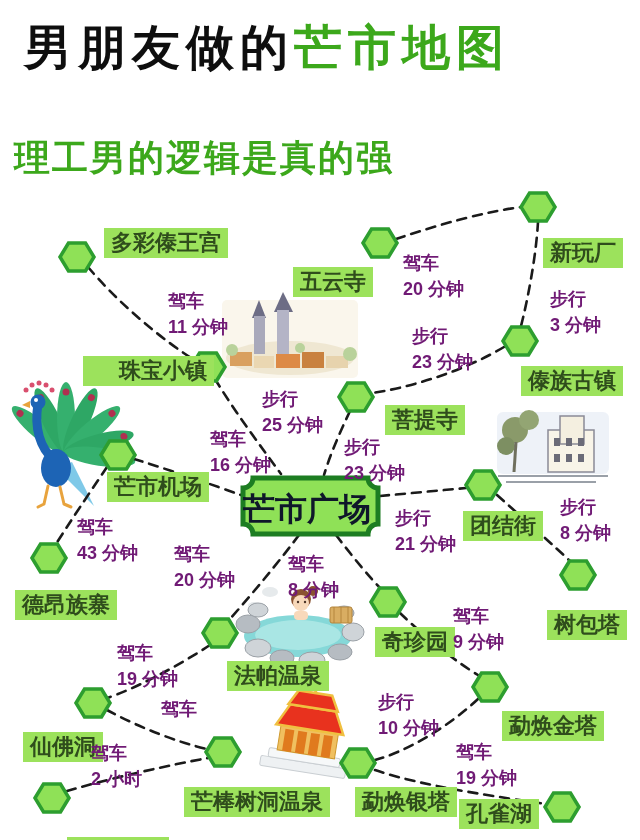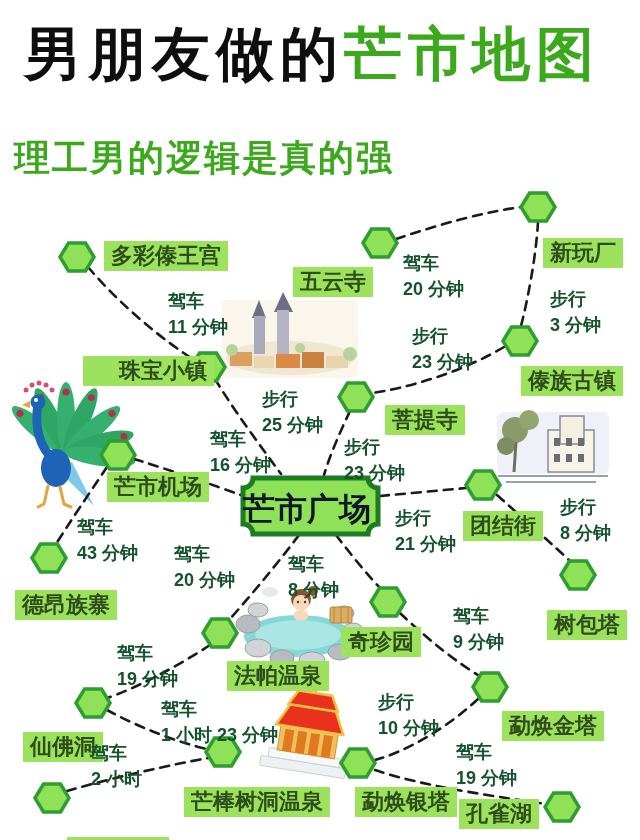--- a/index.html
+++ b/index.html
@@ -2,21 +2,21 @@
 <html><head>
 <meta charset="utf-8">
 <style>
   html,body{margin:0;padding:0;}
   body{
     width:640px;height:840px;position:relative;overflow:hidden;
     background:#ffffff;font-family:"Liberation Sans",sans-serif;
   }
   #page-title{
     position:absolute;left:24px;top:22px;margin:0;white-space:nowrap;
-    font-size:58px;font-weight:900;letter-spacing:6px;line-height:1.1;
+    font-size:48px;font-weight:900;letter-spacing:6px;line-height:1.1;
     font-family:"Liberation Sans",sans-serif;color:#0e0e0e;
   }
   #page-title .hl{color:#3ca81b;}
   #subtitle{
     position:absolute;left:14px;top:134px;white-space:nowrap;
     font-size:36px;font-weight:900;letter-spacing:2px;color:#3ca81b;
     font-family:"Liberation Sans",sans-serif;
   }
   #map-svg{position:absolute;left:0;top:0;}
   .edge{fill:none;stroke:#1a1a1a;stroke-width:2.6;stroke-dasharray:9 7;stroke-linecap:round;}
@@ -27,21 +27,21 @@
     font-family:"Liberation Serif","DejaVu Serif",serif;
     font-size:22px;font-weight:600;line-height:1.18;
     padding:2px 7px;white-space:nowrap;
   }
   .plaza-label{
     position:absolute;width:135px;text-align:left;
     font-family:"Liberation Serif","DejaVu Serif",serif;
     font-size:32px;font-weight:700;color:#0f172a;white-space:nowrap;
   }
   .time-label{
-    position:absolute;color:#14532d;font-size:18px;font-weight:bold;
+    position:absolute;color:#701a75;font-size:18px;font-weight:bold;
     line-height:1.45;white-space:nowrap;font-family:"Liberation Sans",sans-serif;
   }
 </style>
 </head>
 <body>
 
 <h1 id="page-title"><span>男朋友做的</span><span class="hl">芒市地图</span></h1>
 <div id="subtitle">理工男的逻辑是真的强</div>
 
 <svg id="map-svg" width="640" height="840" viewBox="0 0 640 840">
@@ -186,31 +186,31 @@
       <polygon points="473,687 481.5,673 498.5,673 507,687 498.5,701 481.5,701" class="hex"></polygon>
       <polygon points="35,798 43.5,784 60.5,784 69,798 60.5,812 43.5,812" class="hex"></polygon>
       <polygon points="206,752 214.5,738 231.5,738 240,752 231.5,766 214.5,766" class="hex"></polygon>
       <polygon points="341,763 349.5,749 366.5,749 375,763 366.5,777 349.5,777" class="hex"></polygon>
       <polygon points="545,807 553.5,793 570.5,793 579,807 570.5,821 553.5,821" class="hex"></polygon>
       <path d="M253,478 H368 A10,10 0 0 0 378,488 V524 A10,10 0 0 0 368,534 H253 A10,10 0 0 0 243,524 V488 A10,10 0 0 0 253,478 Z" class="plaza"></path>
     </g>
 </svg>
 
 <div id="labels">
-    <div class="place-label" style="left: 104px; top: 241px;">多彩傣王宫</div>
+    <div class="place-label" style="left: 104px; top: 228px;">多彩傣王宫</div>
     <div class="place-label" style="left: 83px; top: 356px; padding-left: 36px;">珠宝小镇</div>
     <div class="place-label" style="left: 293px; top: 267px;">五云寺</div>
     <div class="place-label" style="left: 543px; top: 238px;">新玩厂</div>
     <div class="place-label" style="left: 521px; top: 366px;">傣族古镇</div>
     <div class="place-label" style="left: 385px; top: 405px;">菩提寺</div>
     <div class="place-label" style="left: 107px; top: 472px;">芒市机场</div>
     <div class="place-label" style="left: 463px; top: 511px;">团结街</div>
     <div class="place-label" style="left: 15px; top: 590px;">德昂族寨</div>
     <div class="place-label" style="left: 547px; top: 610px;">树包塔</div>
-    <div class="place-label" style="left: 341px; top: 627px;">奇珍园</div>
+    <div class="place-label" style="left: 375px; top: 627px;">奇珍园</div>
     <div class="place-label" style="left: 227px; top: 661px;">法帕温泉</div>
     <div class="place-label" style="left: 23px; top: 732px;">仙佛洞</div>
     <div class="place-label" style="left: 502px; top: 711px;">勐焕金塔</div>
     <div class="place-label" style="left: 67px; top: 809px; margin-top: 28px;">黑河老坡</div>
     <div class="place-label" style="left: 184px; top: 787px;">芒棒树洞温泉</div>
     <div class="place-label" style="left: 355px; top: 787px;">勐焕银塔</div>
     <div class="place-label" style="left: 459px; top: 799px;">孔雀湖</div>
     <div class="plaza-label" style="left: 243px; top: 488px;">芒市广场</div>
     <div class="time-label" style="left: 168px; top: 288px;">
       <div>驾车</div>
@@ -263,21 +263,20 @@
     <div class="time-label" style="left: 453px; top: 603px;">
       <div>驾车</div>
       <div>9 分钟</div>
     </div>
     <div class="time-label" style="left: 117px; top: 640px;">
       <div>驾车</div>
       <div>19 分钟</div>
     </div>
     <div class="time-label" style="left: 161px; top: 696px;">
       <div>驾车</div>
-      <div>1 小时 23 分钟</div>
     </div>
     <div class="time-label" style="left: 91px; top: 740px;">
       <div>驾车</div>
       <div>2 小时</div>
     </div>
     <div class="time-label" style="left: 378px; top: 689px;">
       <div>步行</div>
       <div>10 分钟</div>
     </div>
     <div class="time-label" style="left: 456px; top: 739px;">

